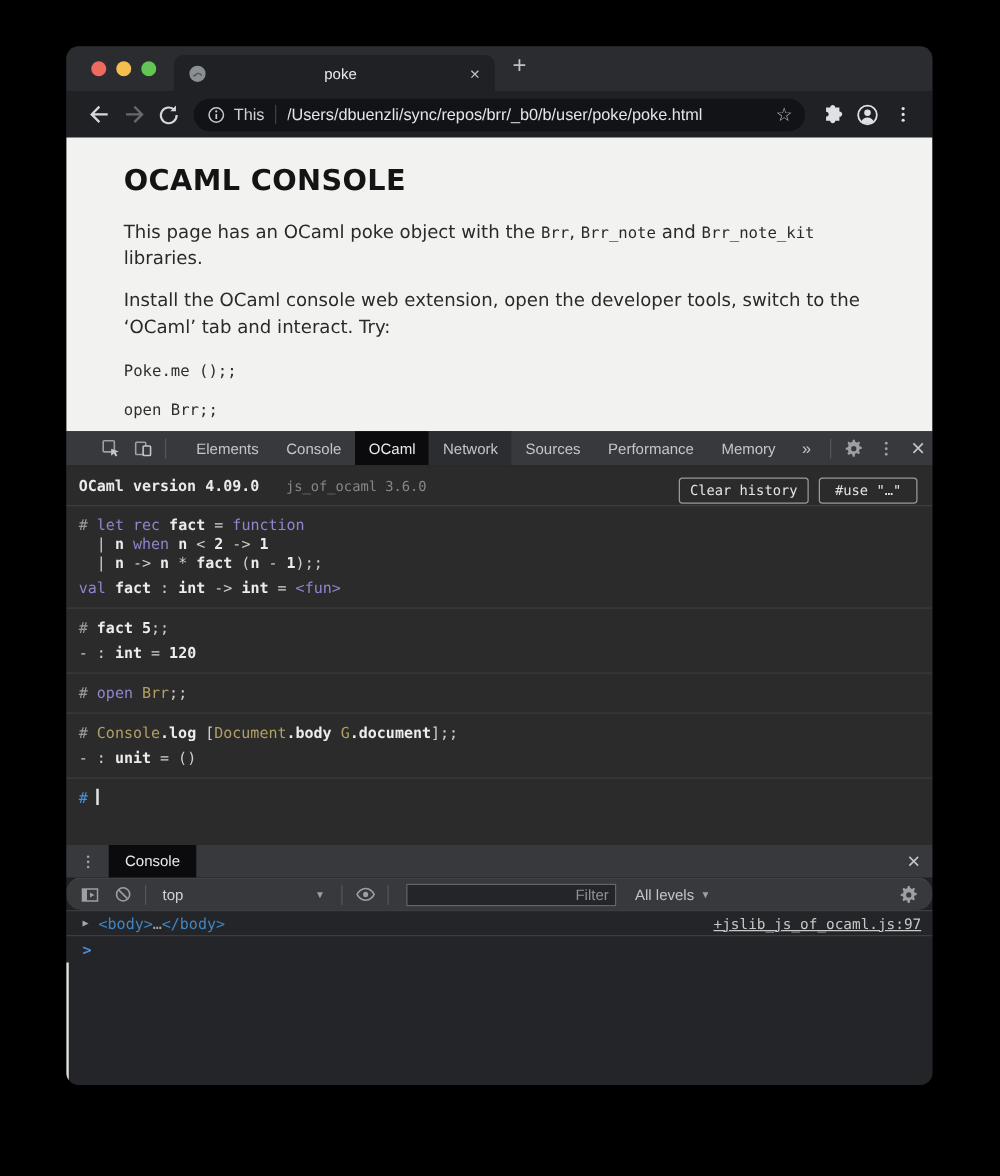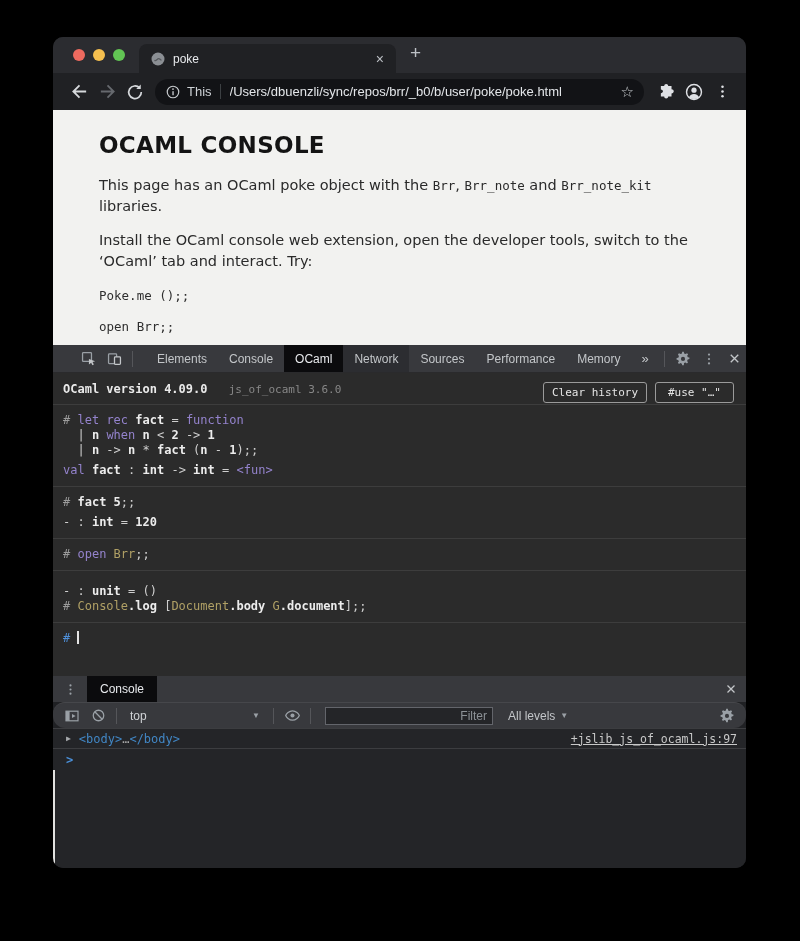--- a/index.html
+++ b/index.html
@@ -1,20 +1,20 @@
 <!DOCTYPE html>
 <html><head>
 <meta charset="utf-8">
 <style>
   html,body{margin:0;padding:0;width:800px;height:941px;background:#000;overflow:hidden;
     font-family:"Liberation Sans",sans-serif;}
   .window{position:absolute;left:53px;top:37px;width:693px;height:831px;border-radius:10px;
     overflow:hidden;display:flex;flex-direction:column;background:#202124;}
   
-  .tabstrip{height:36px;background:#2b2c30;display:flex;align-items:flex-end;flex:none;}
+  .tabstrip{height:36px;background:#2b2c30;display:flex;align-items:flex-end;flex:none;text-align:center;}
   .lights{display:flex;align-items:center;gap:8px;padding:0 14px 0 20px;height:36px;}
   .light{width:12px;height:12px;border-radius:50%;}
   .tab{height:29px;width:237px;background:#202124;border-radius:8px 8px 0 0;display:flex;
     align-items:center;padding:0 8px 0 12px;}
   .favicon{width:14px;height:14px;flex:none;margin-right:8px;}
   .tab-title{color:#e8eaed;font-size:12px;flex:1;}
   .tab-close{color:#bdc1c6;font-size:14px;line-height:14px;padding:0 4px;cursor:default;}
   .newtab{color:#bdc1c6;font-size:19px;line-height:19px;padding:0 0 5px 14px;align-self:center;}
   
   .toolbar{height:37px;background:#202124;display:flex;align-items:center;padding:0 10px 0 12px;flex:none;}
@@ -245,22 +245,22 @@
           <div class="line gap"><span class="tk-k">val</span><span class="tk-t"> </span><span class="tk-b">fact</span><span class="tk-t"> : </span><span class="tk-b">int</span><span class="tk-t"> -&gt; </span><span class="tk-b">int</span><span class="tk-t"> = </span><span class="tk-k">&lt;fun&gt;</span></div>
         </div>
         <div class="entry">
           <div class="line"><span class="tk-p"># </span><span class="tk-b">fact</span><span class="tk-t"> </span><span class="tk-b">5</span><span class="tk-t">;;</span></div>
           <div class="line gap"><span class="tk-t">- : </span><span class="tk-b">int</span><span class="tk-t"> = </span><span class="tk-b">120</span></div>
         </div>
         <div class="entry">
           <div class="line"><span class="tk-p"># </span><span class="tk-k">open</span><span class="tk-t"> </span><span class="tk-m">Brr</span><span class="tk-t">;;</span></div>
         </div>
         <div class="entry">
+          <div class="line"><span class="tk-p"># </span><span class="tk-m">Console</span><span class="tk-b">.log</span><span class="tk-t"> [</span><span class="tk-m">Document</span><span class="tk-b">.body</span><span class="tk-t"> </span><span class="tk-m">G</span><span class="tk-b">.document</span><span class="tk-t">];;</span></div>
           <div class="line gap"><span class="tk-t">- : </span><span class="tk-b">unit</span><span class="tk-t"> = ()</span></div>
-          <div class="line"><span class="tk-p"># </span><span class="tk-m">Console</span><span class="tk-b">.log</span><span class="tk-t"> [</span><span class="tk-m">Document</span><span class="tk-b">.body</span><span class="tk-t"> </span><span class="tk-m">G</span><span class="tk-b">.document</span><span class="tk-t">];;</span></div>
         </div>
         <div class="entry">
           <div class="line"><span class="tk-pb"># </span><span class="cursor"></span></div>
         </div>
       </div>
   </div>
 
   <div class="drawer-head">
     <span class="dots">
       <svg viewBox="0 0 20 20" width="15" height="15">

